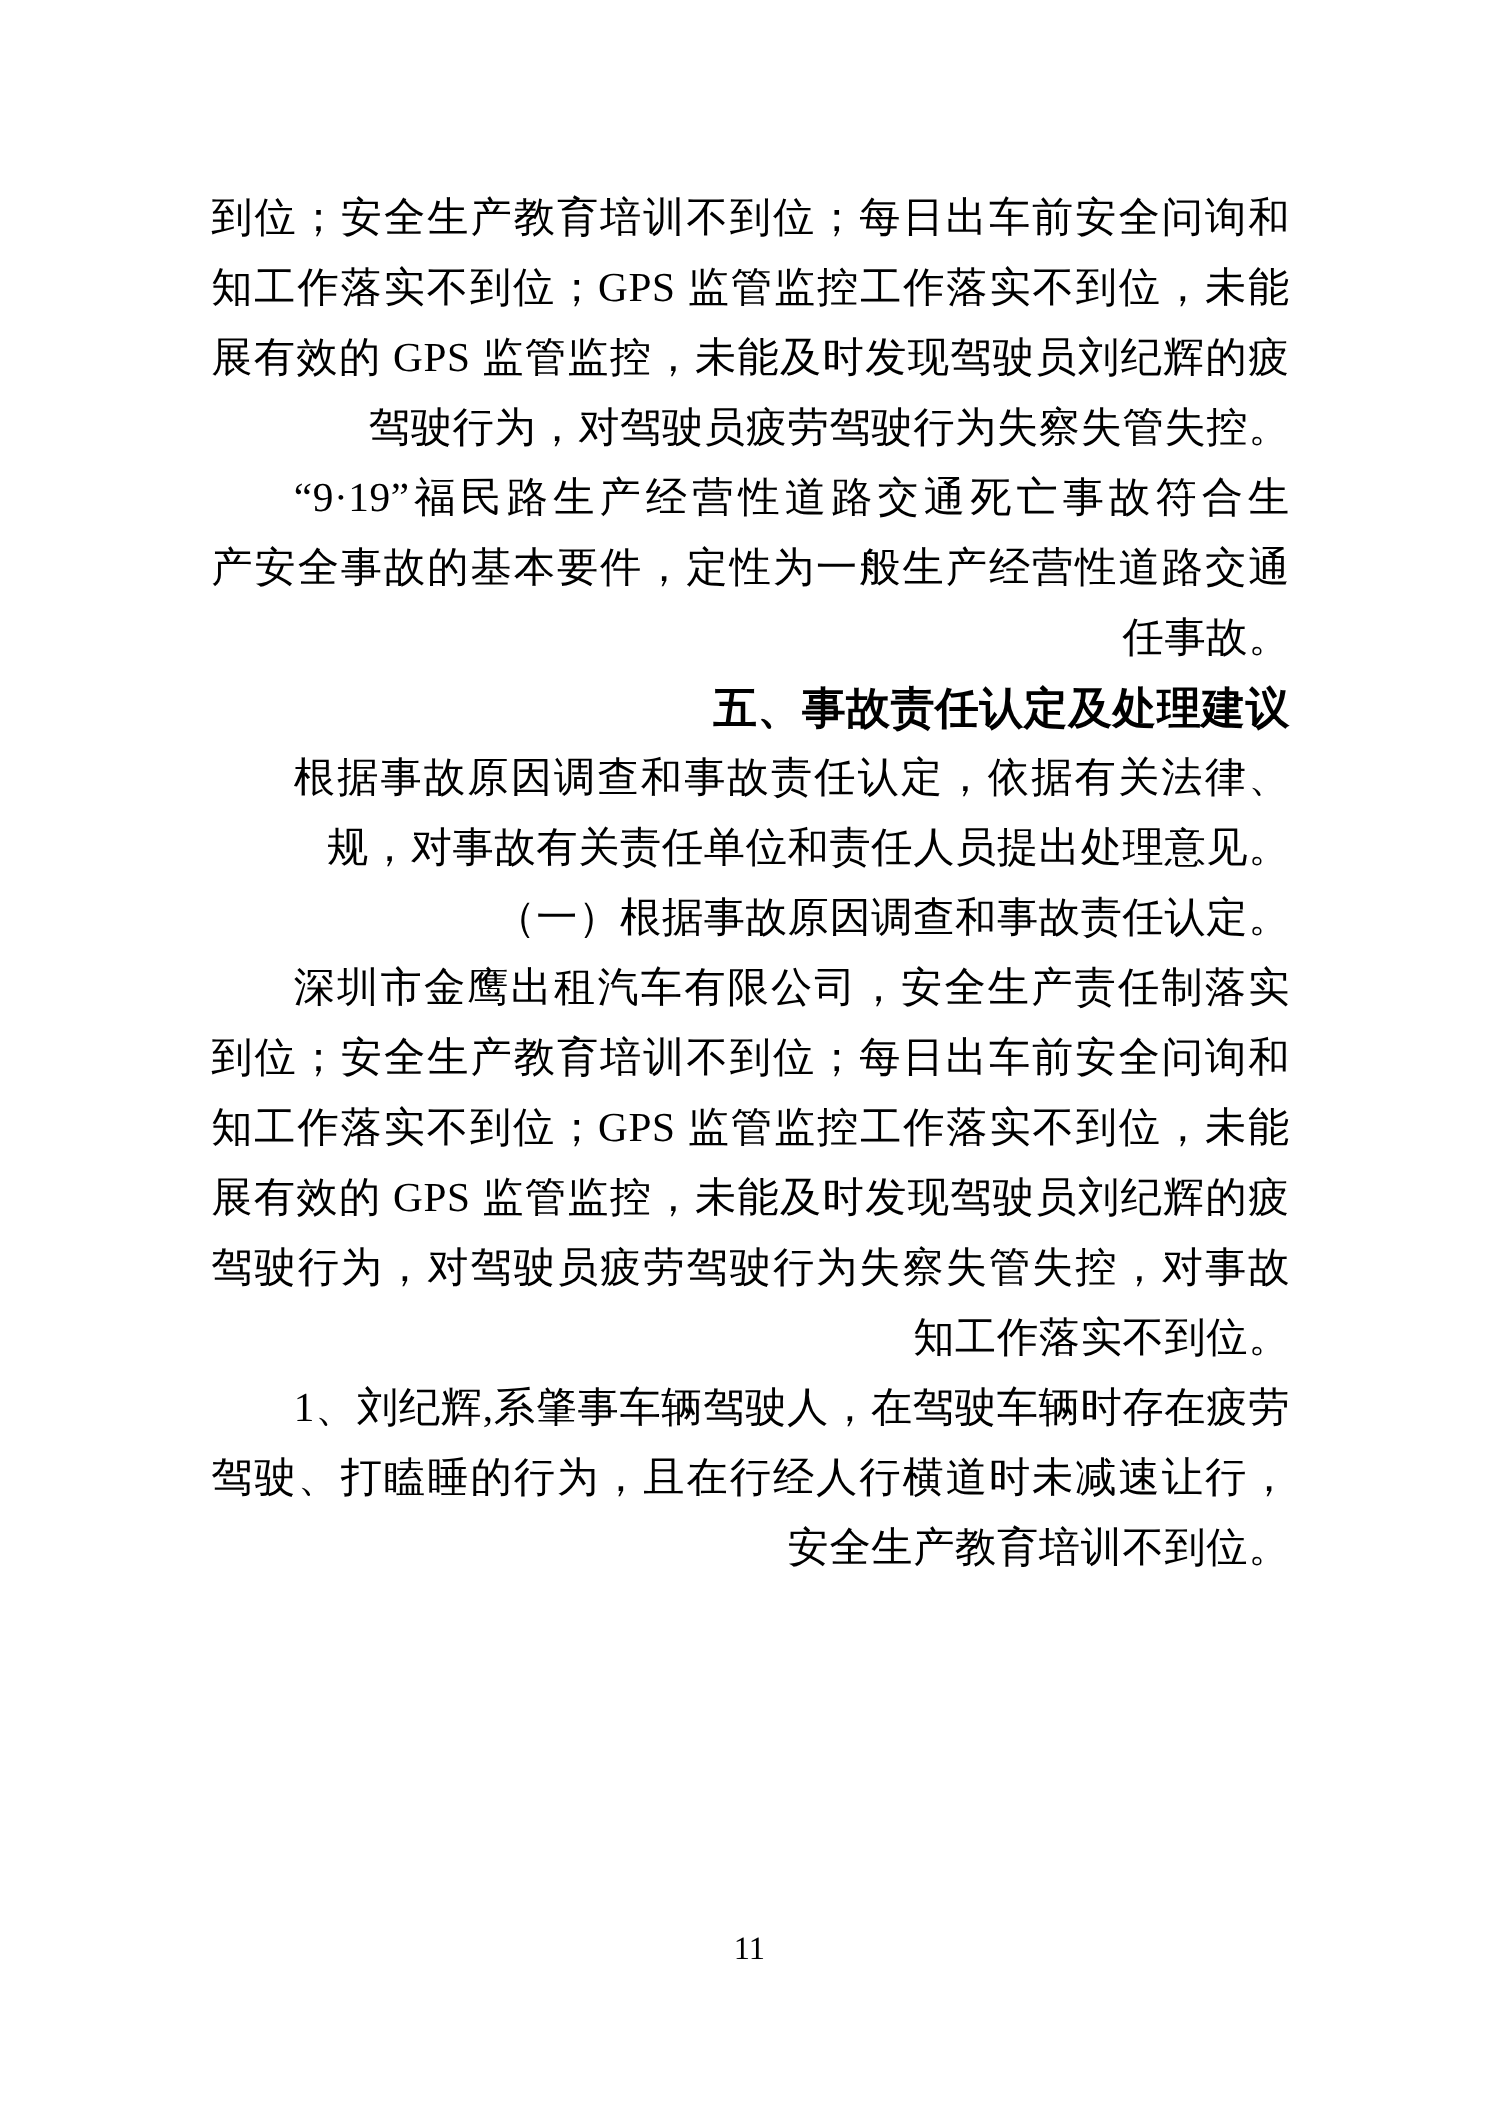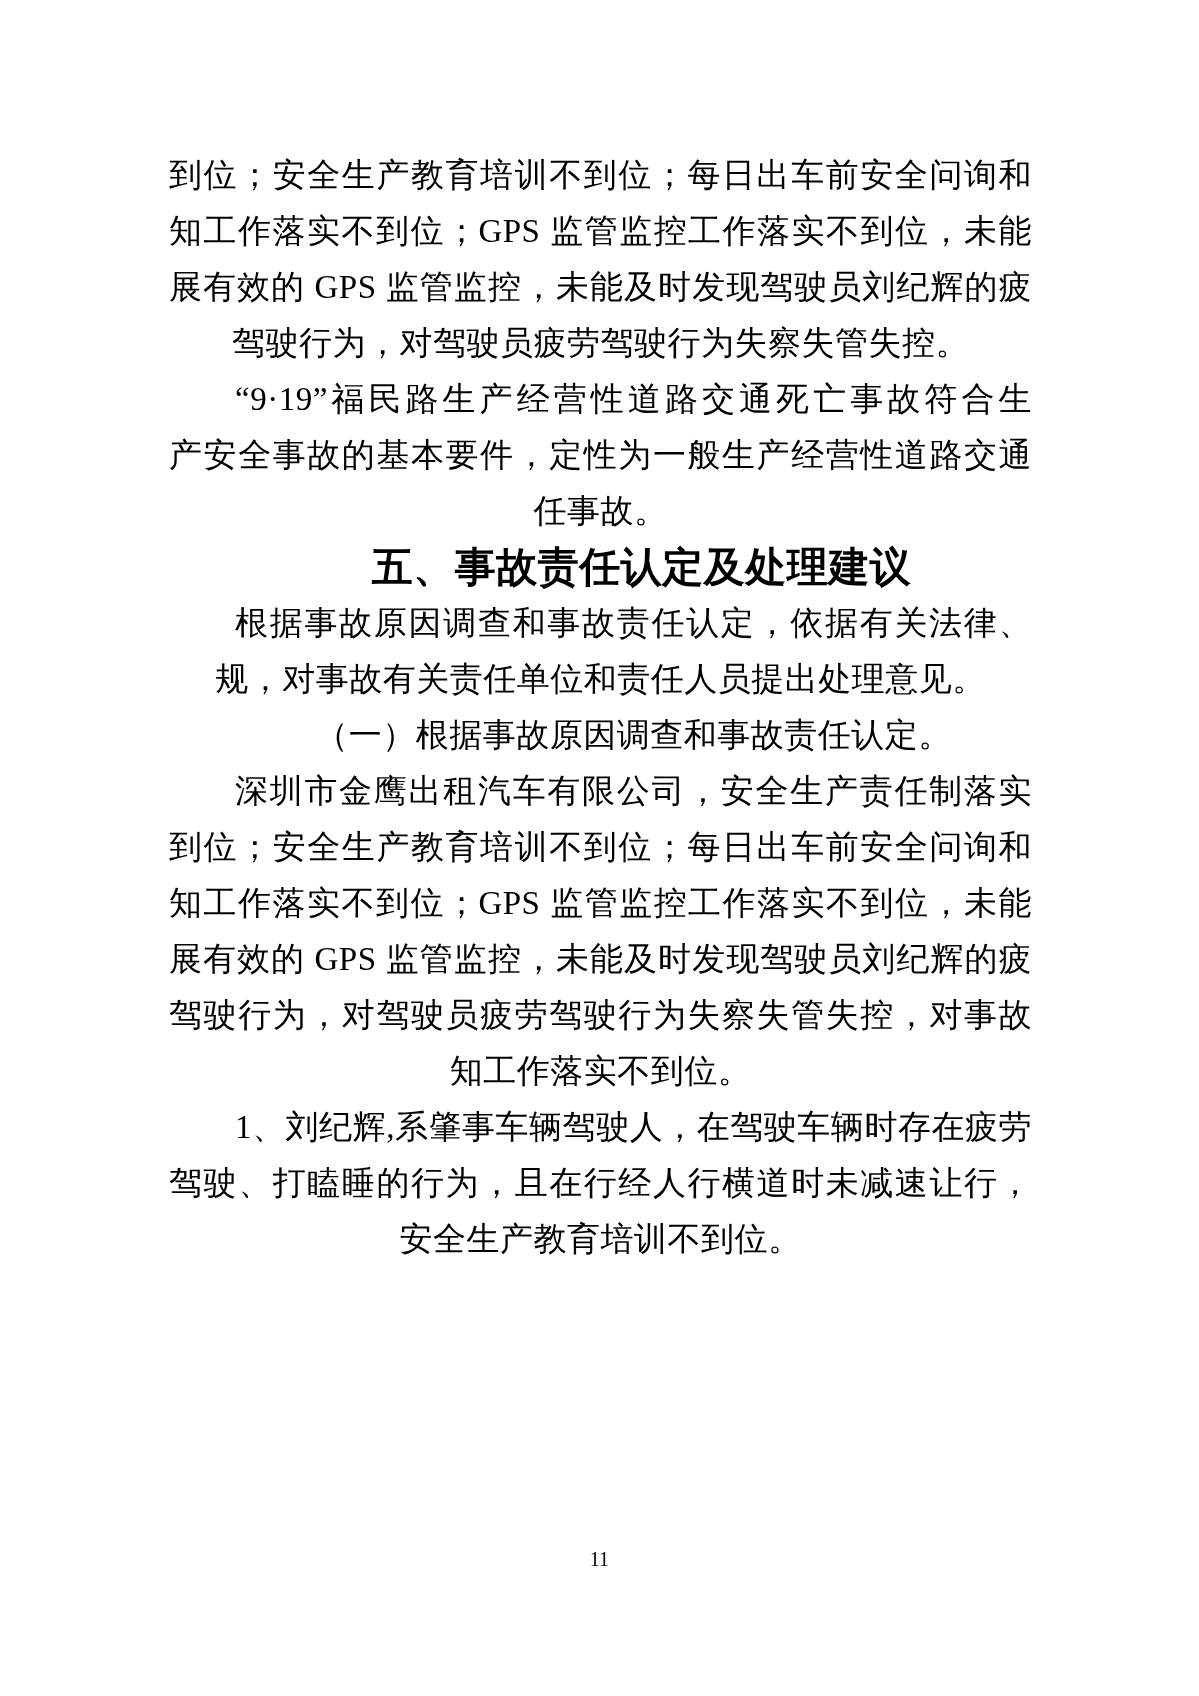--- a/index.html
+++ b/index.html
@@ -20,44 +20,44 @@
     position: absolute;
     left: 169px;
     top: 147px;
     width: 863px;
   }
   .line {
     font-size: 33px;
     line-height: 56px;
     height: 56px;
     overflow: hidden;
-    text-align: center;
+    text-align: right;
     color: #000000;
     letter-spacing: 0.5px;
   }
   .line.fill {
     text-align: justify;
     text-align-last: justify;
     text-justify: inter-character;
   }
   .line.indent {
     text-indent: 2em;
   }
   .line.heading {
     font-family: "Liberation Sans", "DejaVu Sans", sans-serif;
     font-weight: 700;
-    font-size: 41px;
+    font-size: 35px;
   }
   .page-number {
     position: absolute;
     left: 0;
     top: 1545px;
     width: 100%;
     text-align: center;
-    font-size: 20px;
+    font-size: 26px;
     line-height: 28px;
     font-family: "Liberation Serif", "DejaVu Serif", serif;
     color: #000000;
   }
 </style>
 </head>
 <body>
 
 <div class="page">
   <main class="content">

